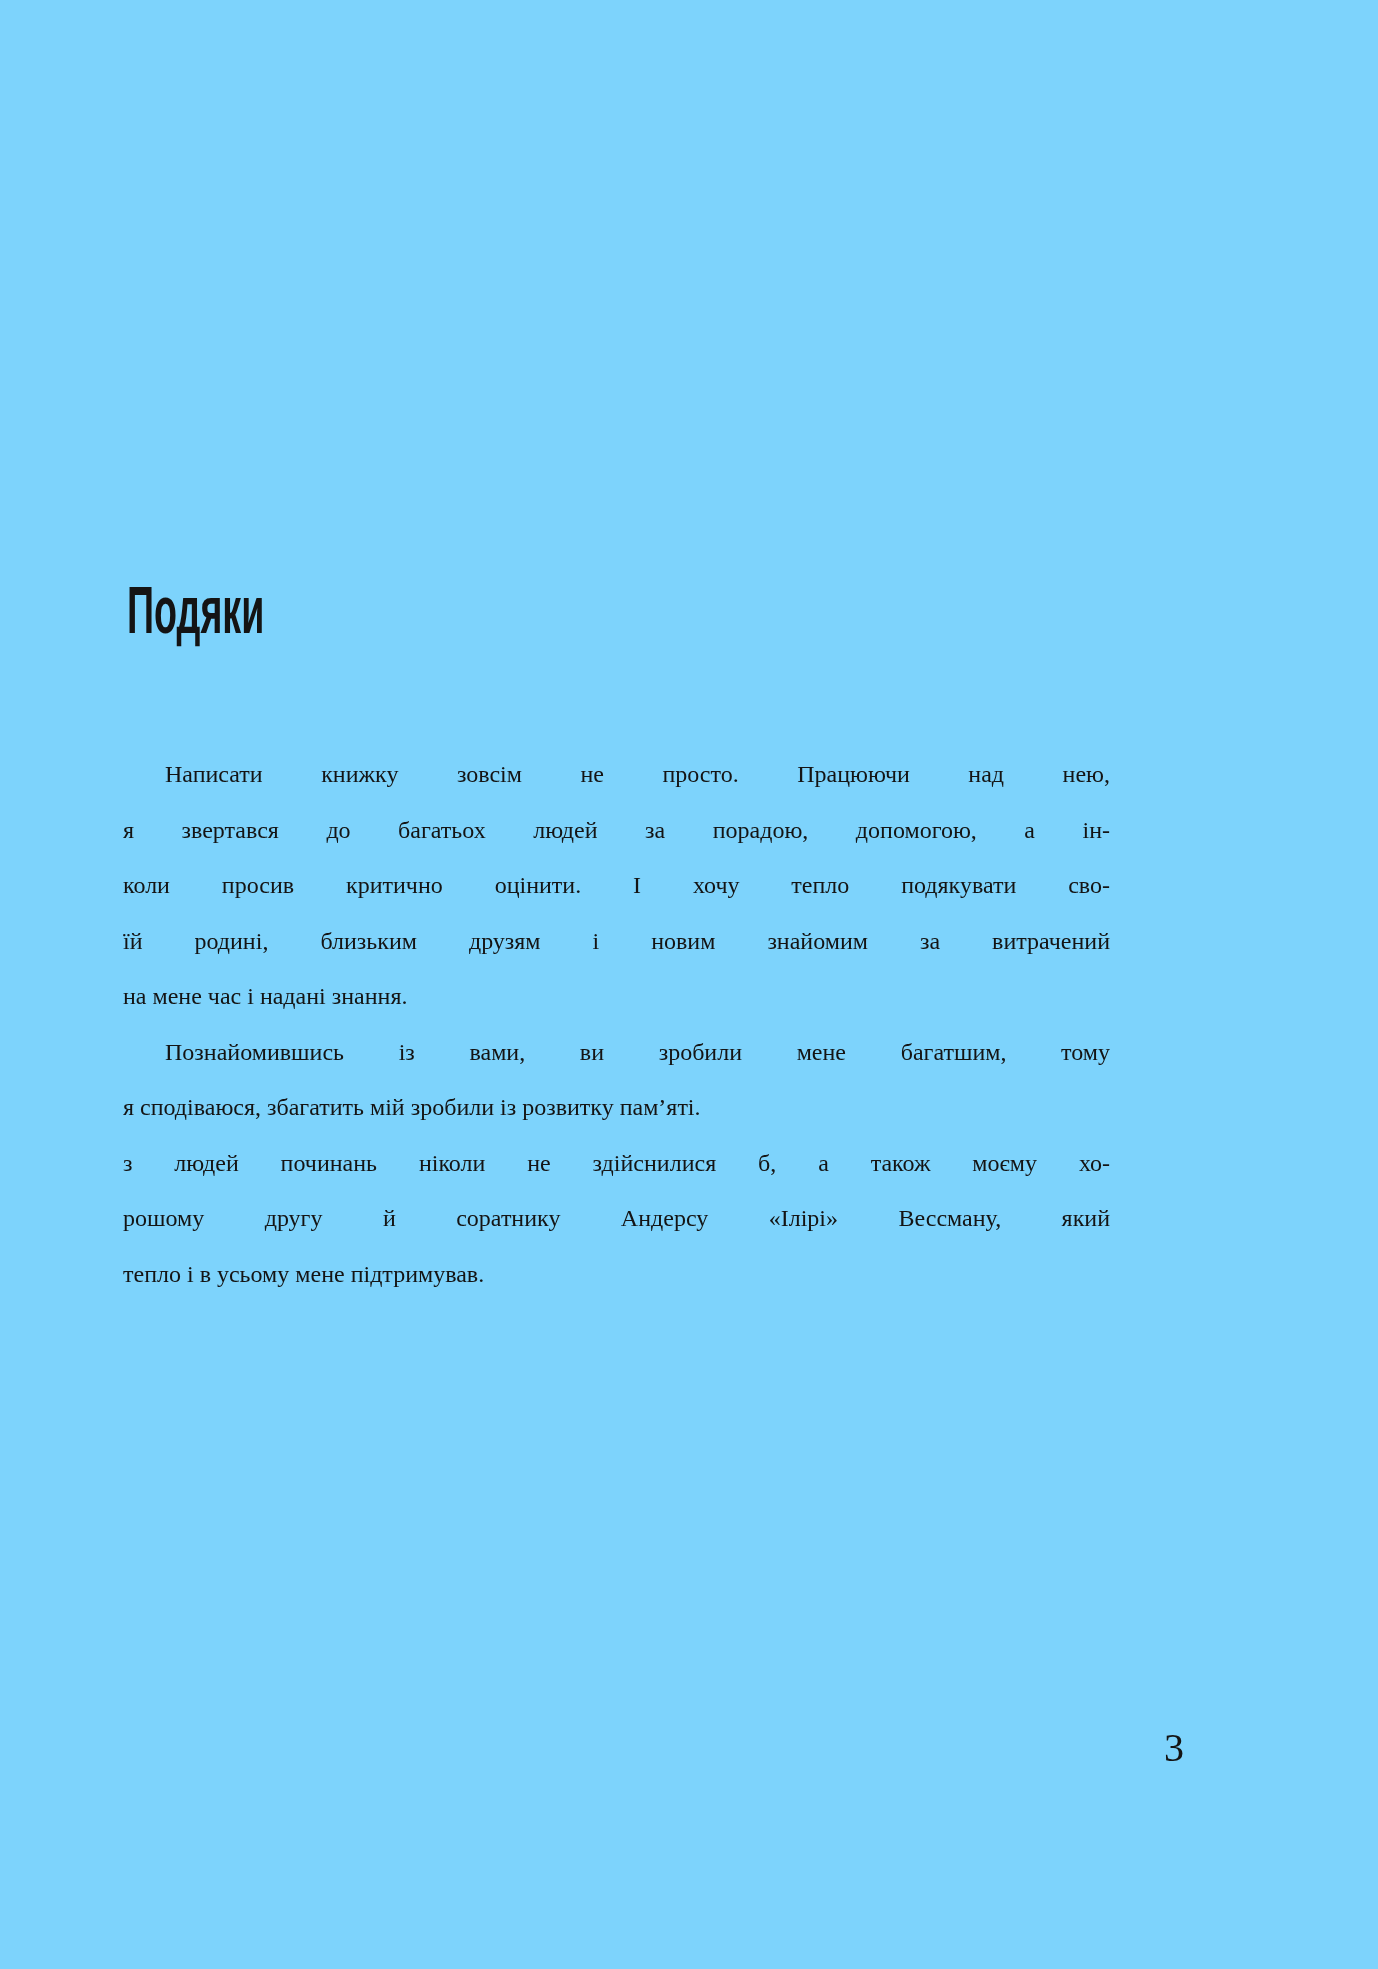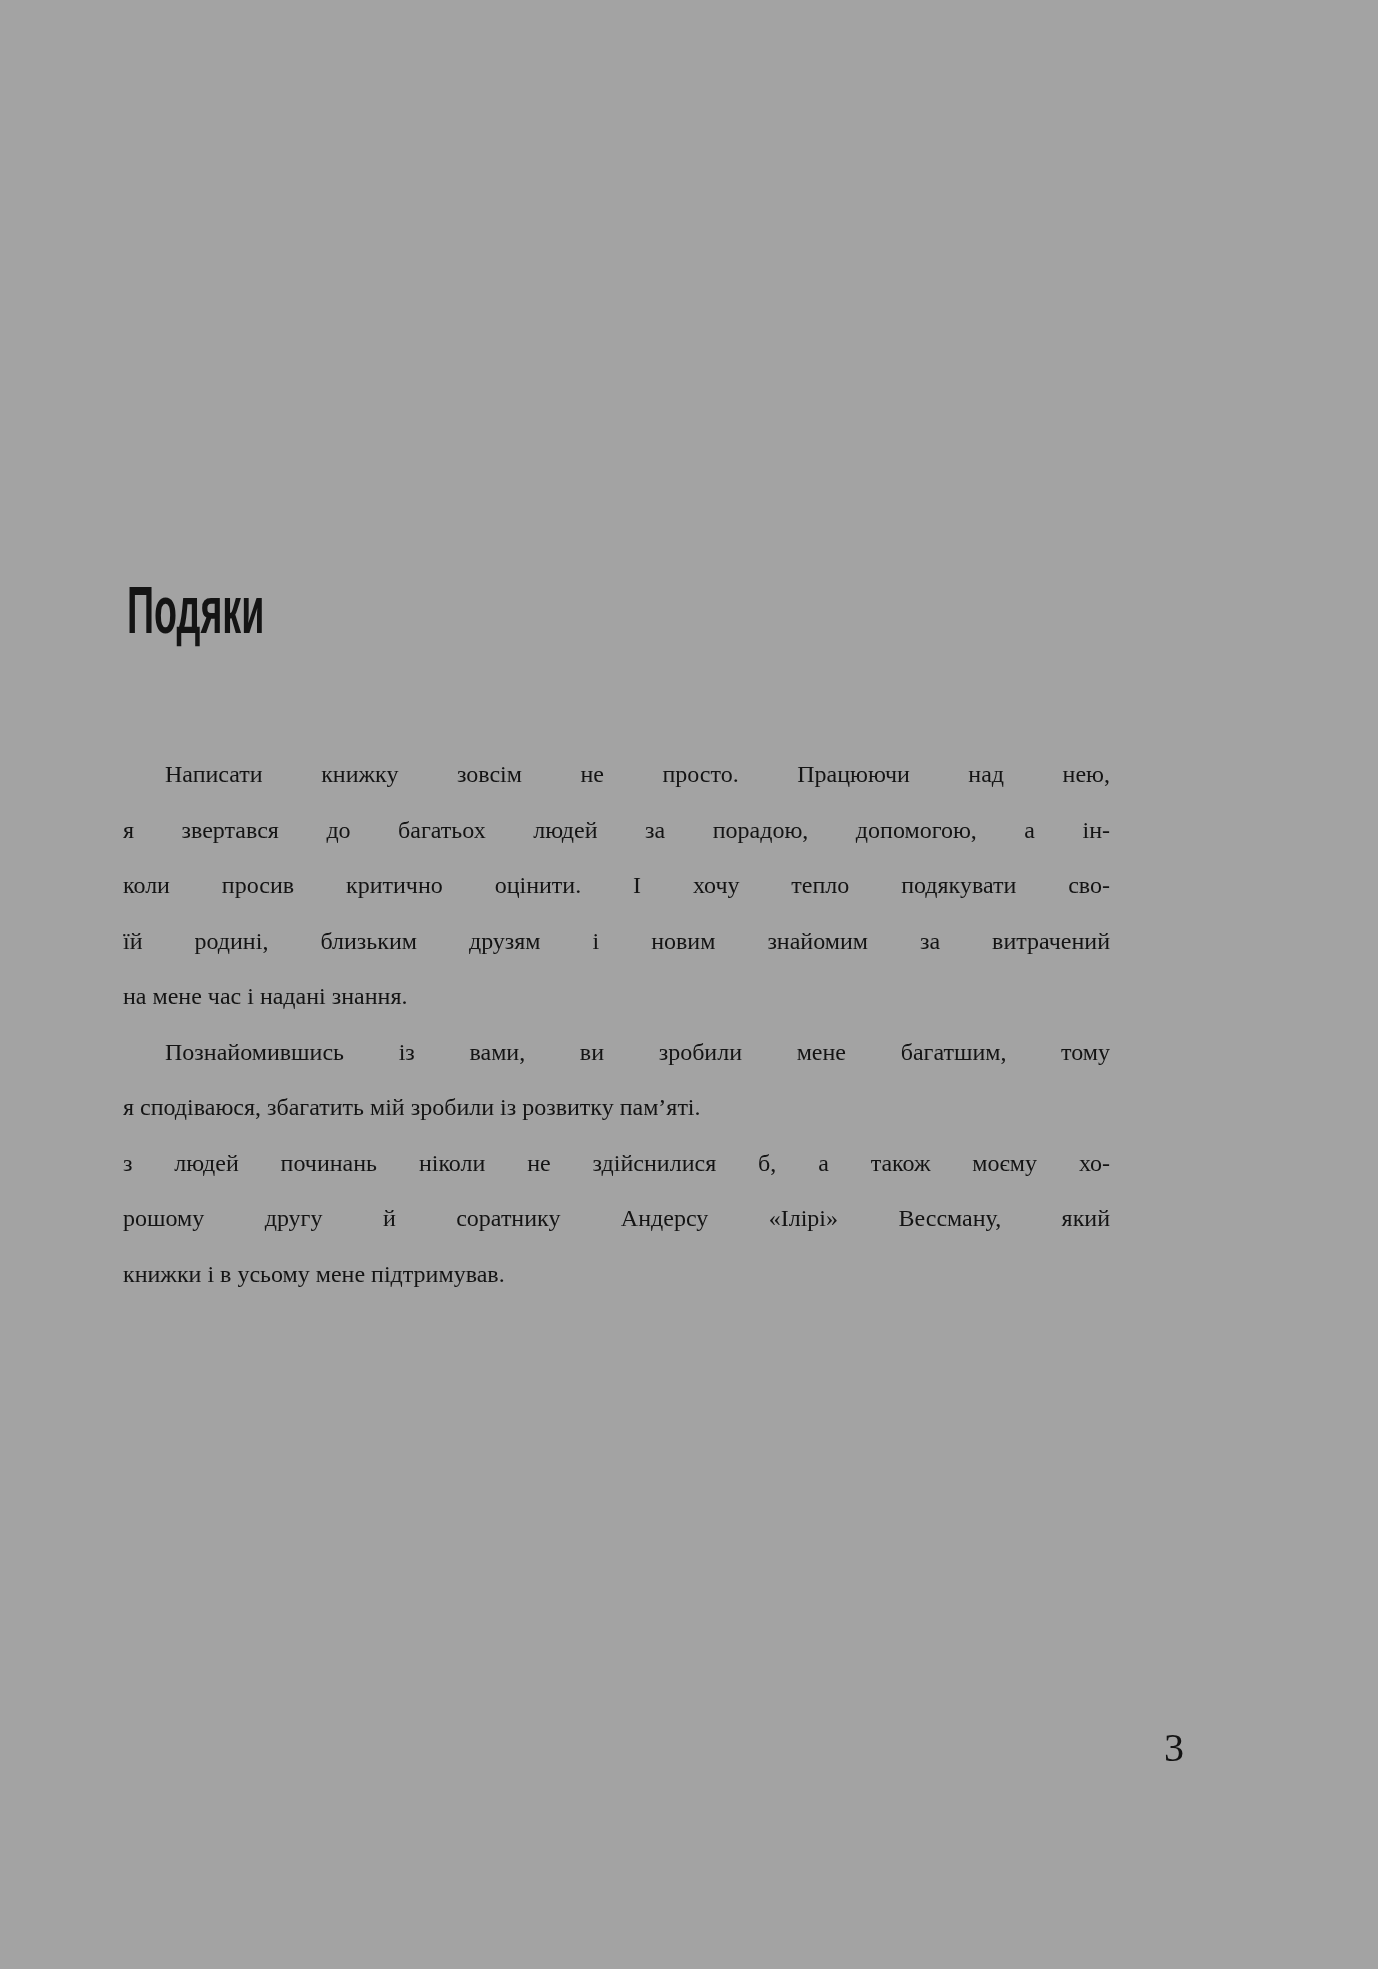--- a/index.html
+++ b/index.html
@@ -4,21 +4,21 @@
 <style>
   html, body {
     margin: 0;
     padding: 0;
     background: #e8e8e8;
   }
   .page {
     position: relative;
     width: 1378px;
     height: 1969px;
-    background: #a3a3a3;
+    background: #7dd3fc;
     margin: 0 auto;
     overflow: hidden;
     color: #141414;
   }
   .chapter-heading {
     position: absolute;
     left: 127px;
     top: 533px;
     font-family: "Liberation Sans", "DejaVu Sans", sans-serif;
     font-weight: bold;
@@ -81,20 +81,20 @@
     </div>
 
     <div>
       <div class="line first">Познайомившись із вами, ви зробили мене багатшим, тому</div>
       <div class="line last">я сподіваюся, збагатить мій зробили із розвитку пам’яті.</div>
     </div>
 
     <div>
       <div class="line">з людей починань ніколи не здійснилися б, а також моєму хо-</div>
       <div class="line">рошому другу й соратнику Андерсу «Ілірі» Вессману, який</div>
-      <div class="line last">книжки і в усьому мене підтримував.</div>
+      <div class="line last">тепло і в усьому мене підтримував.</div>
     </div>
 
   </div>
 
   <div class="folio">3</div>
 
 </div>
 
 </body></html>

